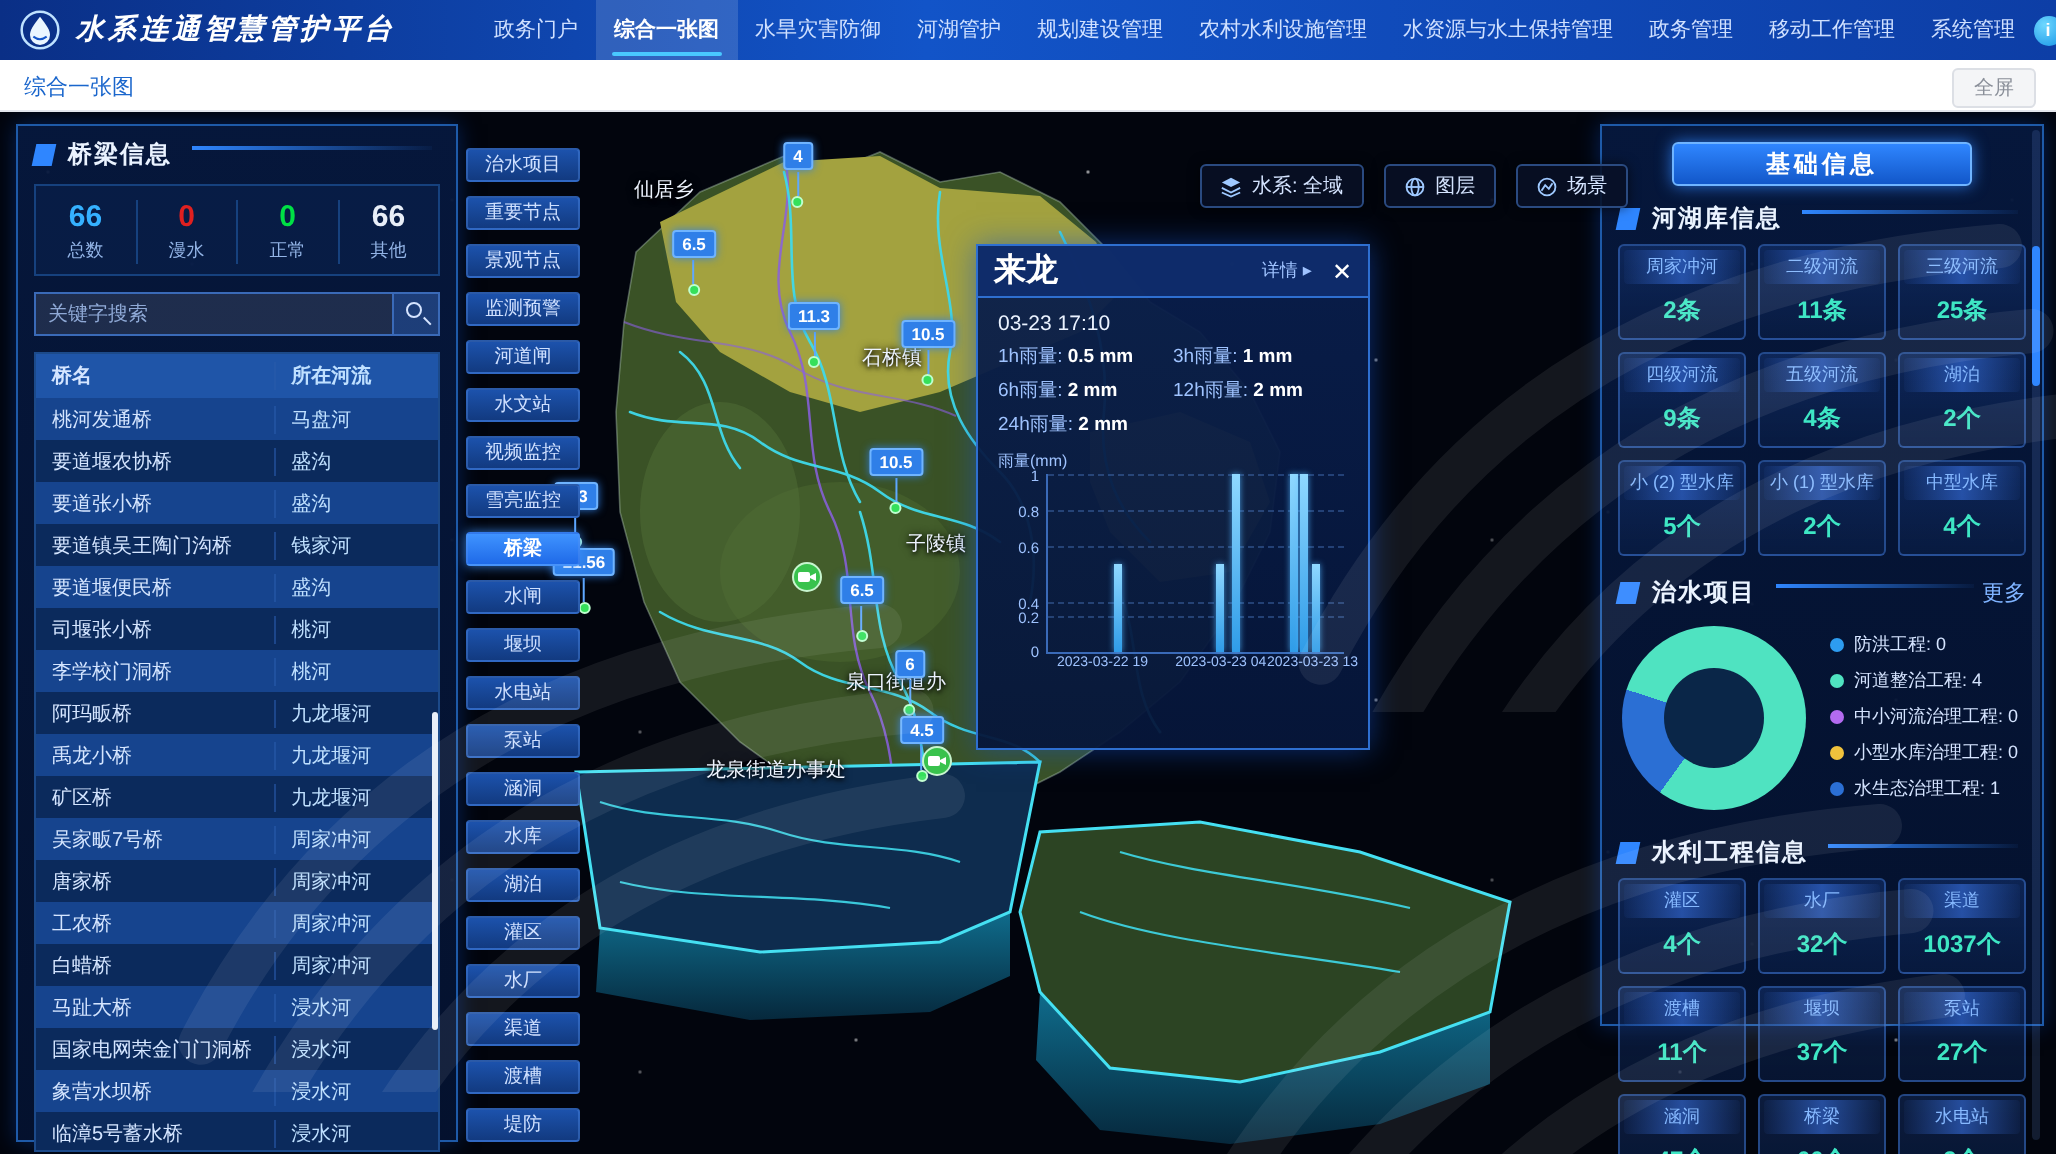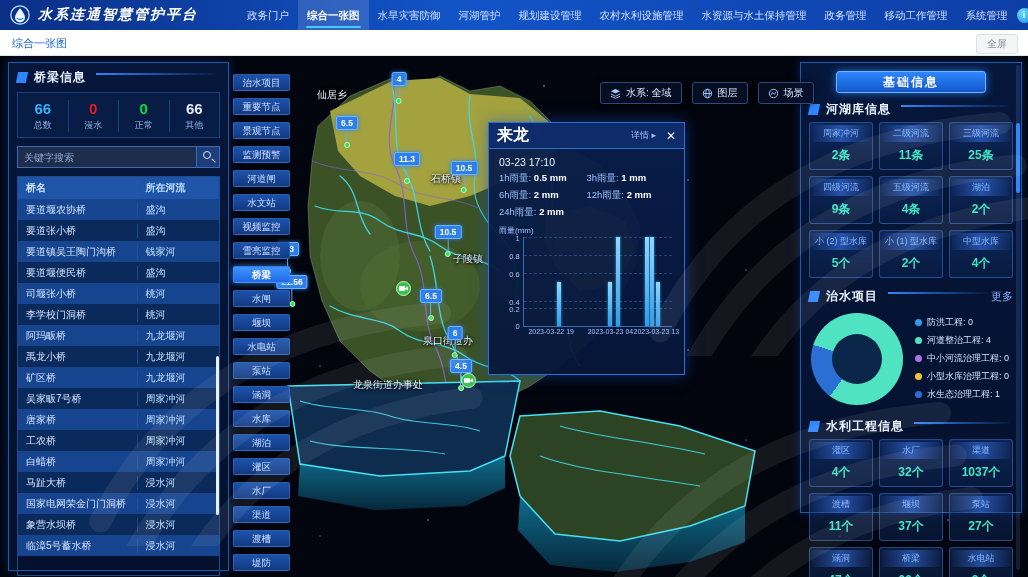--- a/index.html
+++ b/index.html
@@ -195,21 +195,21 @@
     <path d="M510,400 L520,360 L600,355 L680,370 L755,395 L745,450 L690,470 L620,485 L555,478 L520,440 Z" fill="#2c4423" stroke="#45e0f2" stroke-width="1.5"></path>
     <g fill="none" stroke="#3fd9ea" stroke-width="1.1" opacity="0.9">
       <path d="M540,400 C580,415 640,420 700,430"></path>
       <path d="M560,370 C600,382 650,385 705,398"></path>
     </g>
   </svg>
 
   <div id="map-overlays">
       <div class="town" style="left: 332px; top: 32px;">仙居乡</div>
       <div class="town" style="left: 446px; top: 116px;">石桥镇</div>
-      <div class="town" style="left: 468px; top: 196px;">子陵镇</div>
+      <div class="town" style="left: 468px; top: 209px;">子陵镇</div>
       <div class="town" style="left: 448px; top: 278px;">泉口街道办</div>
       <div class="town" style="left: 388px; top: 322px;">龙泉街道办事处</div>
       <div class="marker" style="left: 399px; top: 12px;"><div class="tag">4</div><div class="stick"></div><div class="dot"></div></div>
       <div class="marker" style="left: 347px; top: 56px;"><div class="tag">6.5</div><div class="stick"></div><div class="dot"></div></div>
       <div class="marker" style="left: 407px; top: 92px;"><div class="tag">11.3</div><div class="stick"></div><div class="dot"></div></div>
       <div class="marker" style="left: 464px; top: 101px;"><div class="tag">10.5</div><div class="stick"></div><div class="dot"></div></div>
       <div class="marker" style="left: 448px; top: 165px;"><div class="tag">10.5</div><div class="stick"></div><div class="dot"></div></div>
       <div class="marker" style="left: 288px; top: 182px;"><div class="tag">3.3</div><div class="stick"></div><div class="dot"></div></div>
       <div class="marker" style="left: 292px; top: 215px;"><div class="tag">21.56</div><div class="stick"></div><div class="dot"></div></div>
       <div class="marker" style="left: 431px; top: 229px;"><div class="tag">6.5</div><div class="stick"></div><div class="dot"></div></div>
@@ -283,20 +283,24 @@
       <input class="search-input" placeholder="关键字搜索" style="">
       <div class="search-btn">
           <div class="mag"></div>
         </div>
     </div>
     <div class="btable">
       <div id="btable-rows">
           <div class="trow head">
             <div class="tc1">桥名</div>
             <div class="tc2">所在河流</div>
+          </div>
+          <div class="trow">
+            <div class="tc1">桃河发通桥</div>
+            <div class="tc2">马盘河</div>
           </div>
           <div class="trow">
             <div class="tc1">要道堰农协桥</div>
             <div class="tc2">盛沟</div>
           </div>
           <div class="trow">
             <div class="tc1">要道张小桥</div>
             <div class="tc2">盛沟</div>
           </div>
           <div class="trow">

